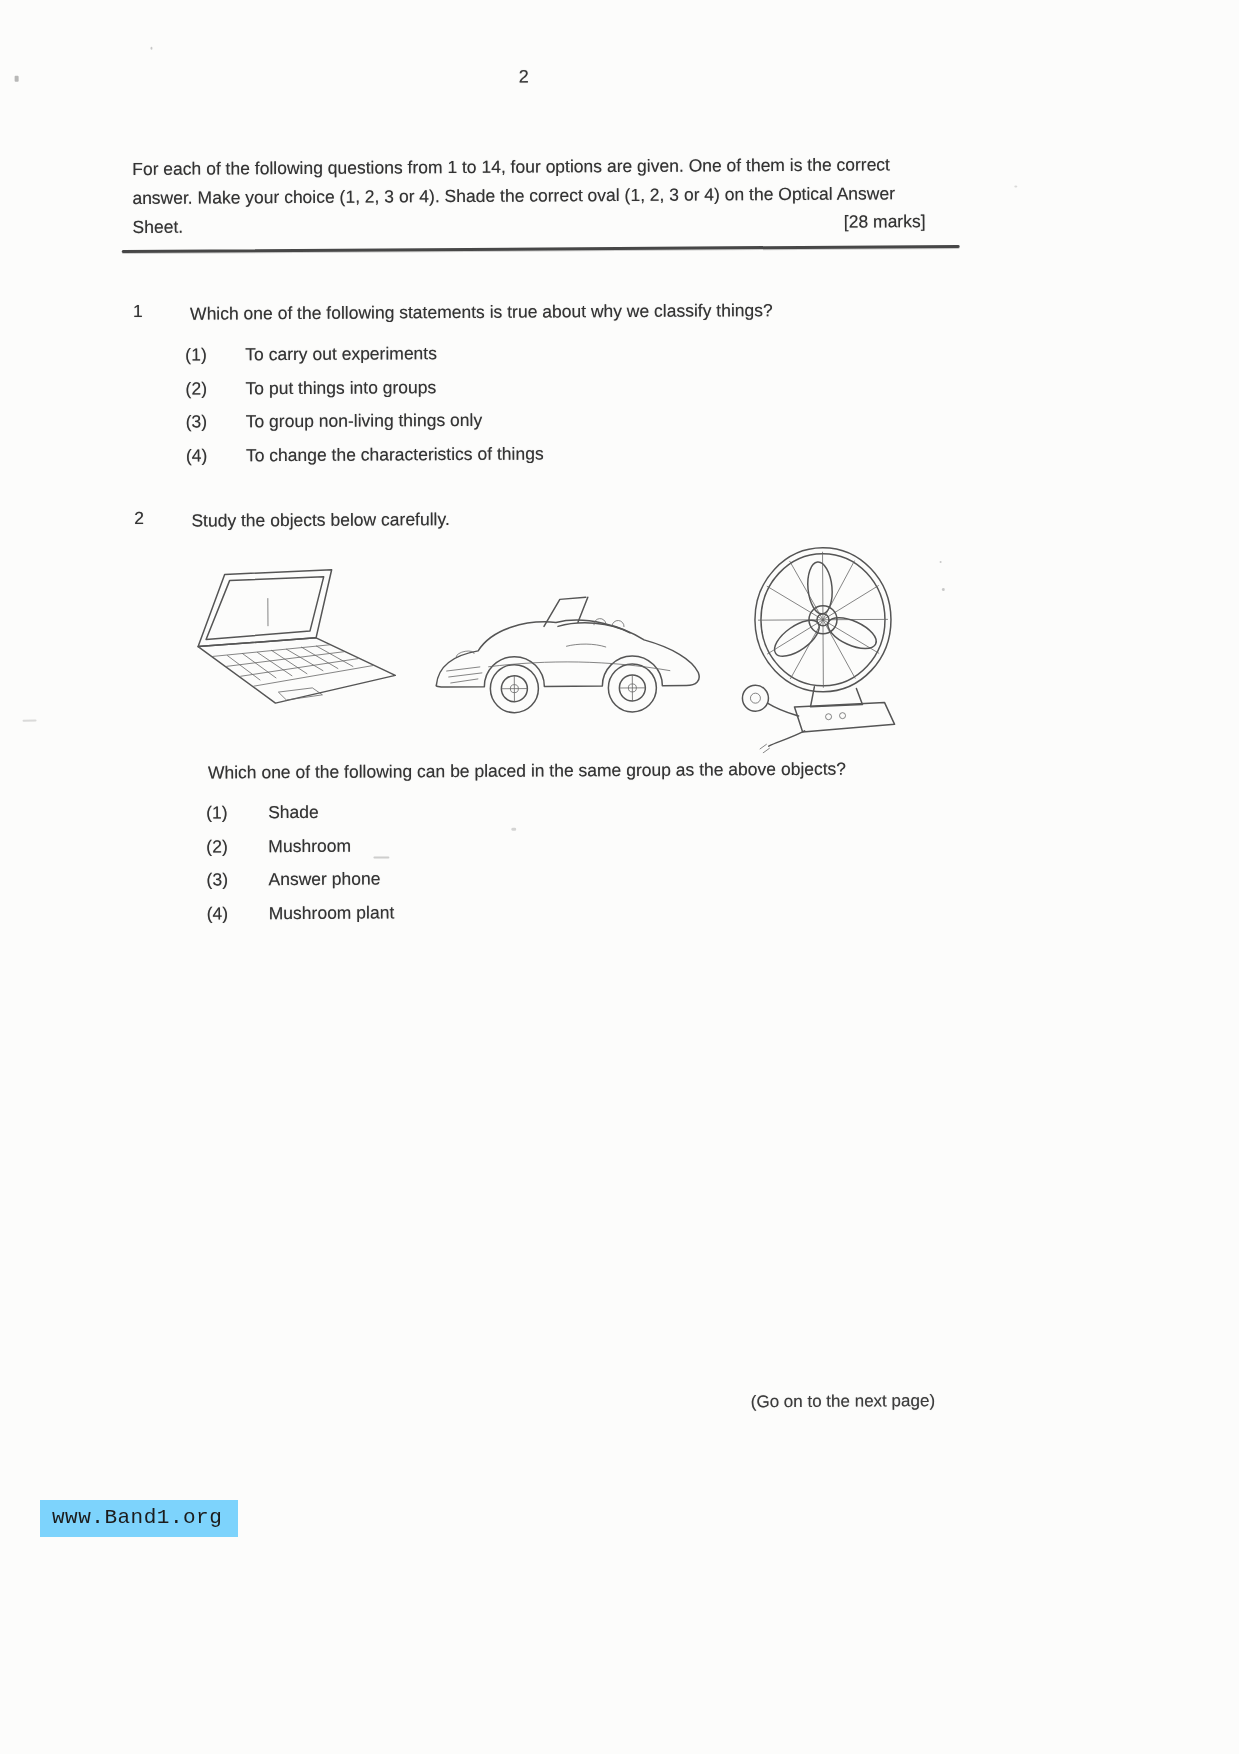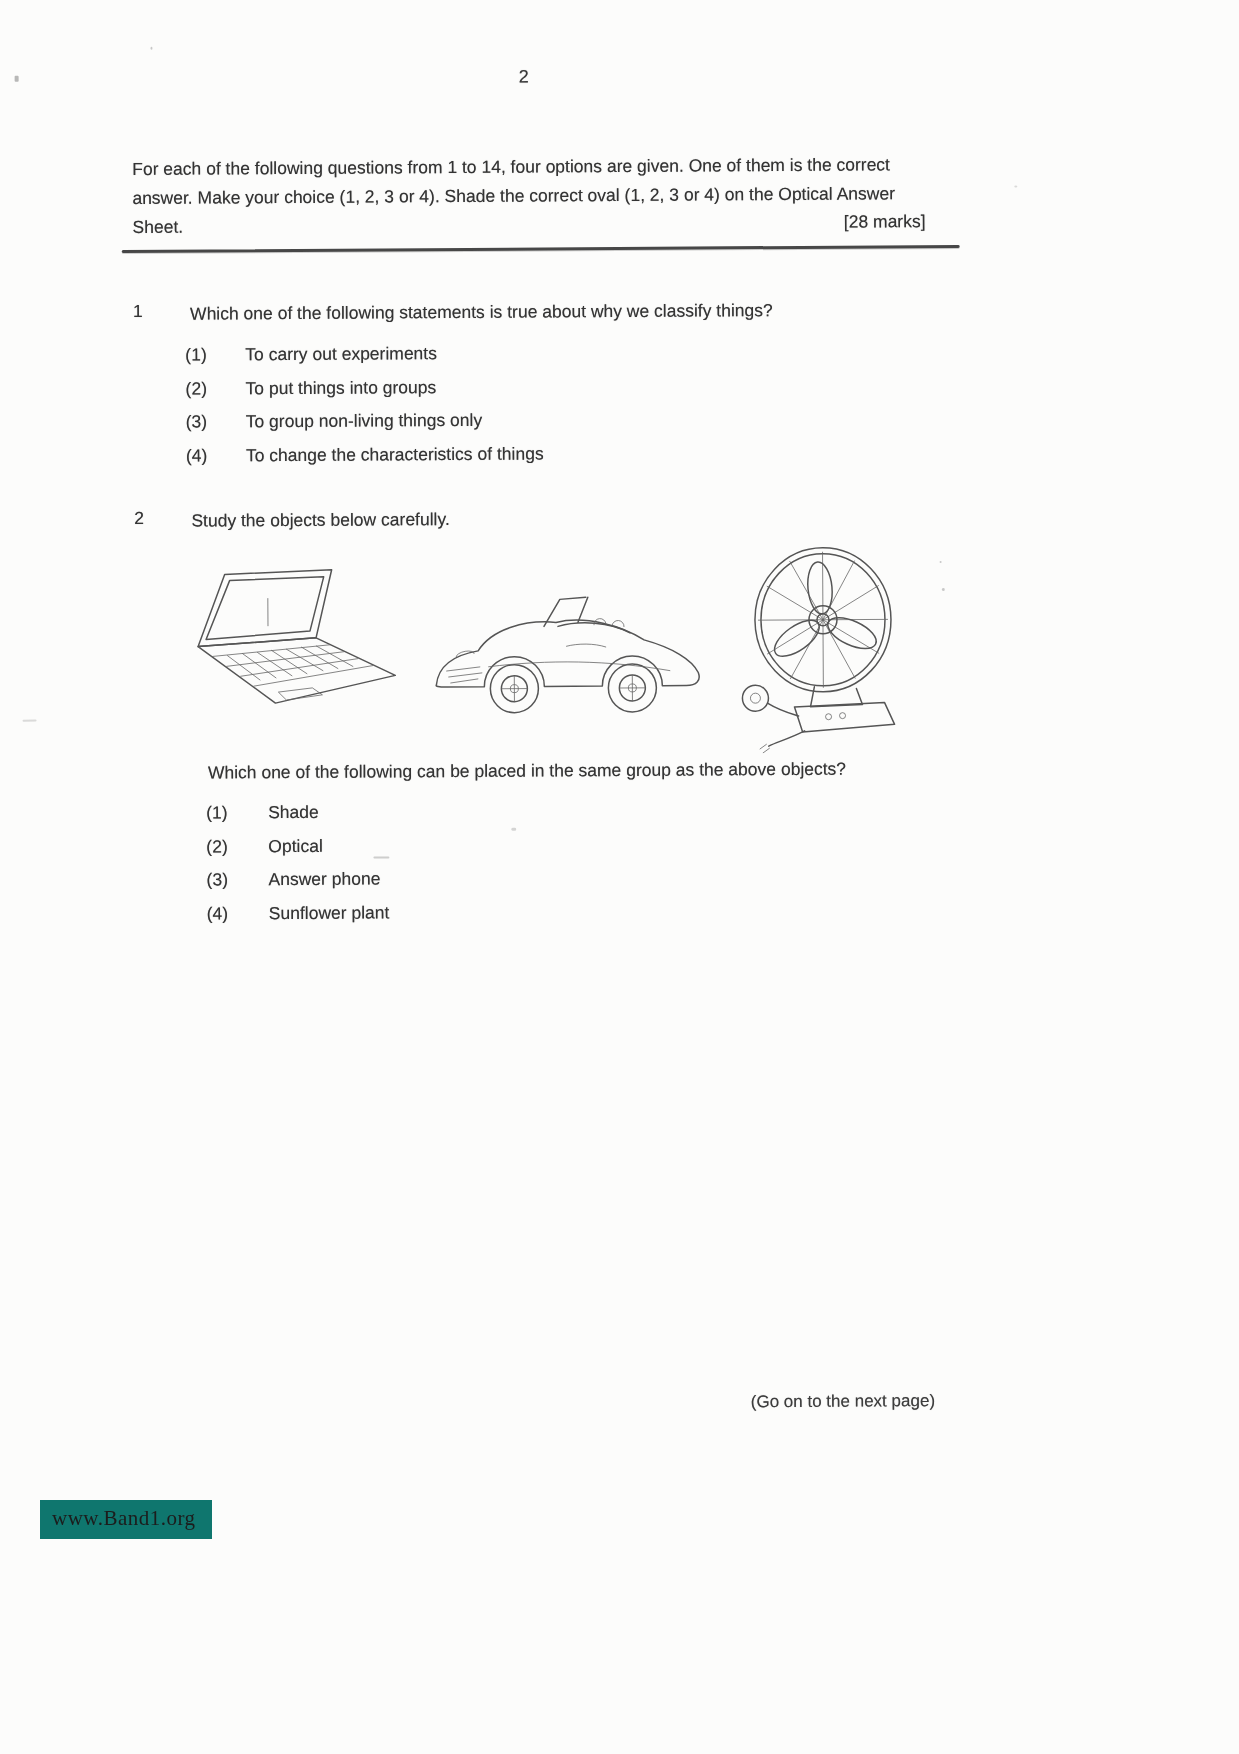--- a/index.html
+++ b/index.html
@@ -69,23 +69,23 @@
   .q2-options { position: absolute; left: 203px; top: 794px; font-size: 17.5px; }
   .q2-options .opt-label { width: 62px; flex: 0 0 62px; }
 
   .footer-note {
     position: absolute; left: 744px; top: 1393px;
     font-size: 17px; color: #3d3d3d;
   }
 
   .watermark {
     position: absolute; left: 40px; top: 1500px;
-    font-family: Liberation Serif, serif;
+    font-family: Liberation Mono, monospace;
     font-size: 21px; color: #1c1c1c; letter-spacing: 0.5px;
-    background: #0f766e; padding: 6px 16px 8px 12px;
+    background: #7dd3fc; padding: 6px 16px 8px 12px;
   }
 
   .speck { position: absolute; background: #8a8a8a; border-radius: 50%; opacity: 0.45; }
   .speck.s1 { left: 16px;  top: 72px;  width: 4px; height: 6px; opacity: .6; border-radius: 1px; }
   .speck.s2 { left: 152px; top: 44px;  width: 2px; height: 3px; }
   .speck.s3 { left: 1015px;top: 188px; width: 3px; height: 2px; opacity: .3; }
   .speck.s4 { left: 940px; top: 590px; width: 3px; height: 3px; }
   .speck.s5 { left: 508px; top: 827px; width: 5px; height: 3px; opacity: .35; border-radius: 2px; }
   .speck.s6 { left: 20px;  top: 716px; width: 14px; height: 2px; opacity: .3; border-radius: 1px; }
   .speck.s7 { left: 370px; top: 855px; width: 16px; height: 1.6px; opacity: .4; border-radius: 1px; }
@@ -227,29 +227,29 @@
 
   <div class="q2-sub txt">Which one of the following can be placed in the same group as the above objects?</div>
 
   <div class="q2-options txt">
     <div class="option">
       <span class="opt-label">(1)</span>
       <span class="opt-text">Shade</span>
     </div>
     <div class="option">
       <span class="opt-label">(2)</span>
-      <span class="opt-text">Optical</span>
+      <span class="opt-text">Mushroom</span>
     </div>
     <div class="option">
       <span class="opt-label">(3)</span>
       <span class="opt-text">Answer phone</span>
     </div>
     <div class="option">
       <span class="opt-label">(4)</span>
-      <span class="opt-text">Sunflower plant</span>
+      <span class="opt-text">Mushroom plant</span>
     </div>
   </div>
 
   <div class="footer-note txt">(Go on to the next page)</div>
 
   <div class="speck s1"></div>
   <div class="speck s2"></div>
   <div class="speck s3"></div>
   <div class="speck s4"></div>
   <div class="speck s5"></div>

